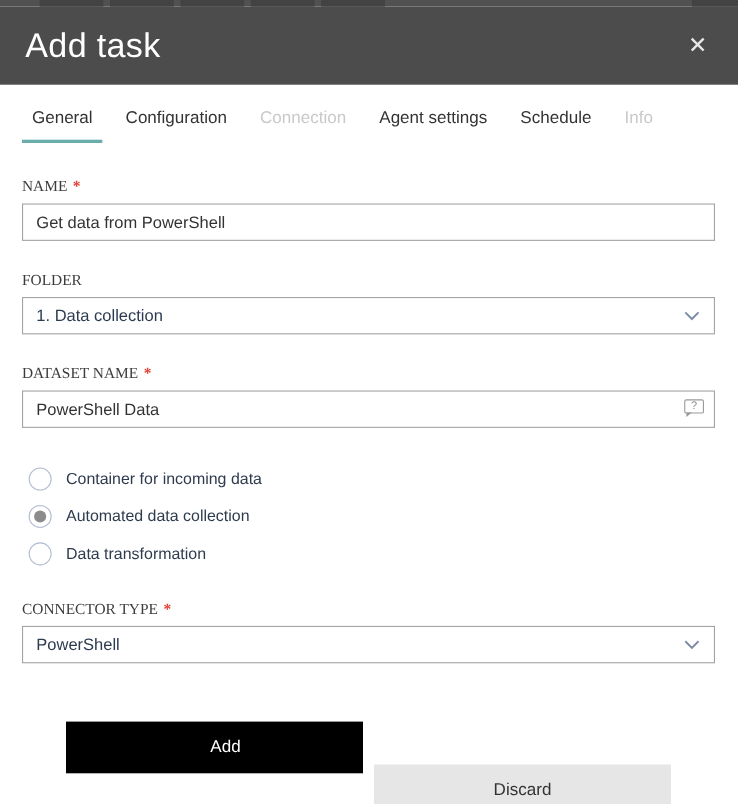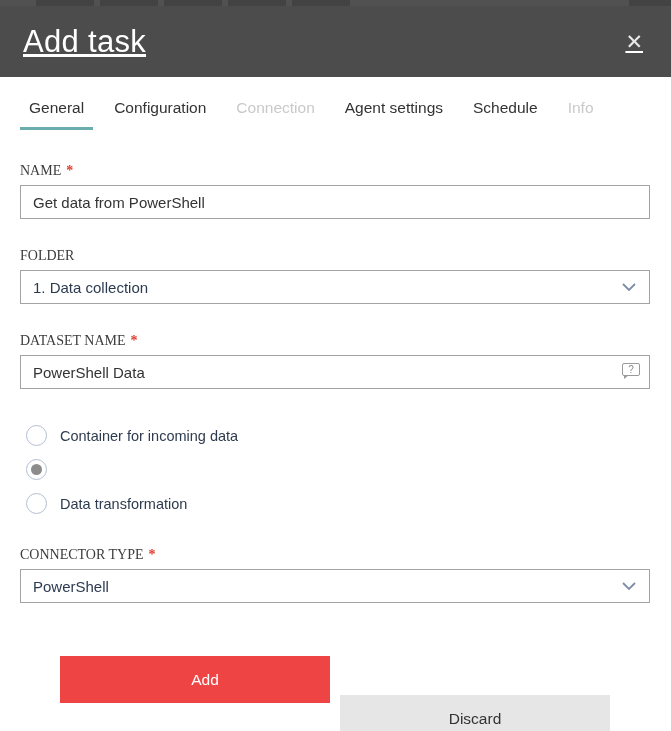--- a/index.html
+++ b/index.html
@@ -35,21 +35,20 @@
   }
 
   
   .modal-header {
     height: 71px;
     background: #4c4c4c;
     color: #ffffff;
     display: flex;
     align-items: center;
     padding: 0 22px 0 23px;
-    text-decoration: underline;
   }
   .modal-title {
     font-size: 31px;
     font-weight: 300;
     letter-spacing: 0.3px;
     flex: 1;
   }
   .close-btn {
     font-size: 21px;
     font-weight: 300;
@@ -194,21 +193,21 @@
     margin-top: 53px;
   }
   .btn {
     width: 270px;
     height: 47px;
     border: none;
     font-family: "Liberation Sans", "DejaVu Sans", sans-serif;
     font-size: 15.5px;
     cursor: pointer;
   }
-  .btn-primary { background: #ef4444; color: #ffffff; padding-left: 20px; }
+  .btn-primary { background: #000000; color: #ffffff; padding-left: 20px; }
   .btn-secondary { background: #e6e6e6; color: #333333; margin-top: 39px; }
 </style>
 </head>
 <body>
 
 <div class="backdrop-strip">
   <div class="backdrop-tab"></div>
   <div class="backdrop-tab"></div>
   <div class="backdrop-tab"></div>
   <div class="backdrop-tab"></div>
@@ -267,20 +266,21 @@
     </div>
   </div>
 
   <div class="radio-group">
     <div class="radio-row">
       <span class="radio-circle"></span>
       <span class="radio-label">Container for incoming data</span>
     </div>
     <div class="radio-row">
       <span class="radio-circle selected"></span>
+      <span class="radio-label">Automated data collection</span>
     </div>
     <div class="radio-row">
       <span class="radio-circle"></span>
       <span class="radio-label">Data transformation</span>
     </div>
   </div>
 
   <div class="field">
     <div class="field-label">
       <span>CONNECTOR TYPE</span>

